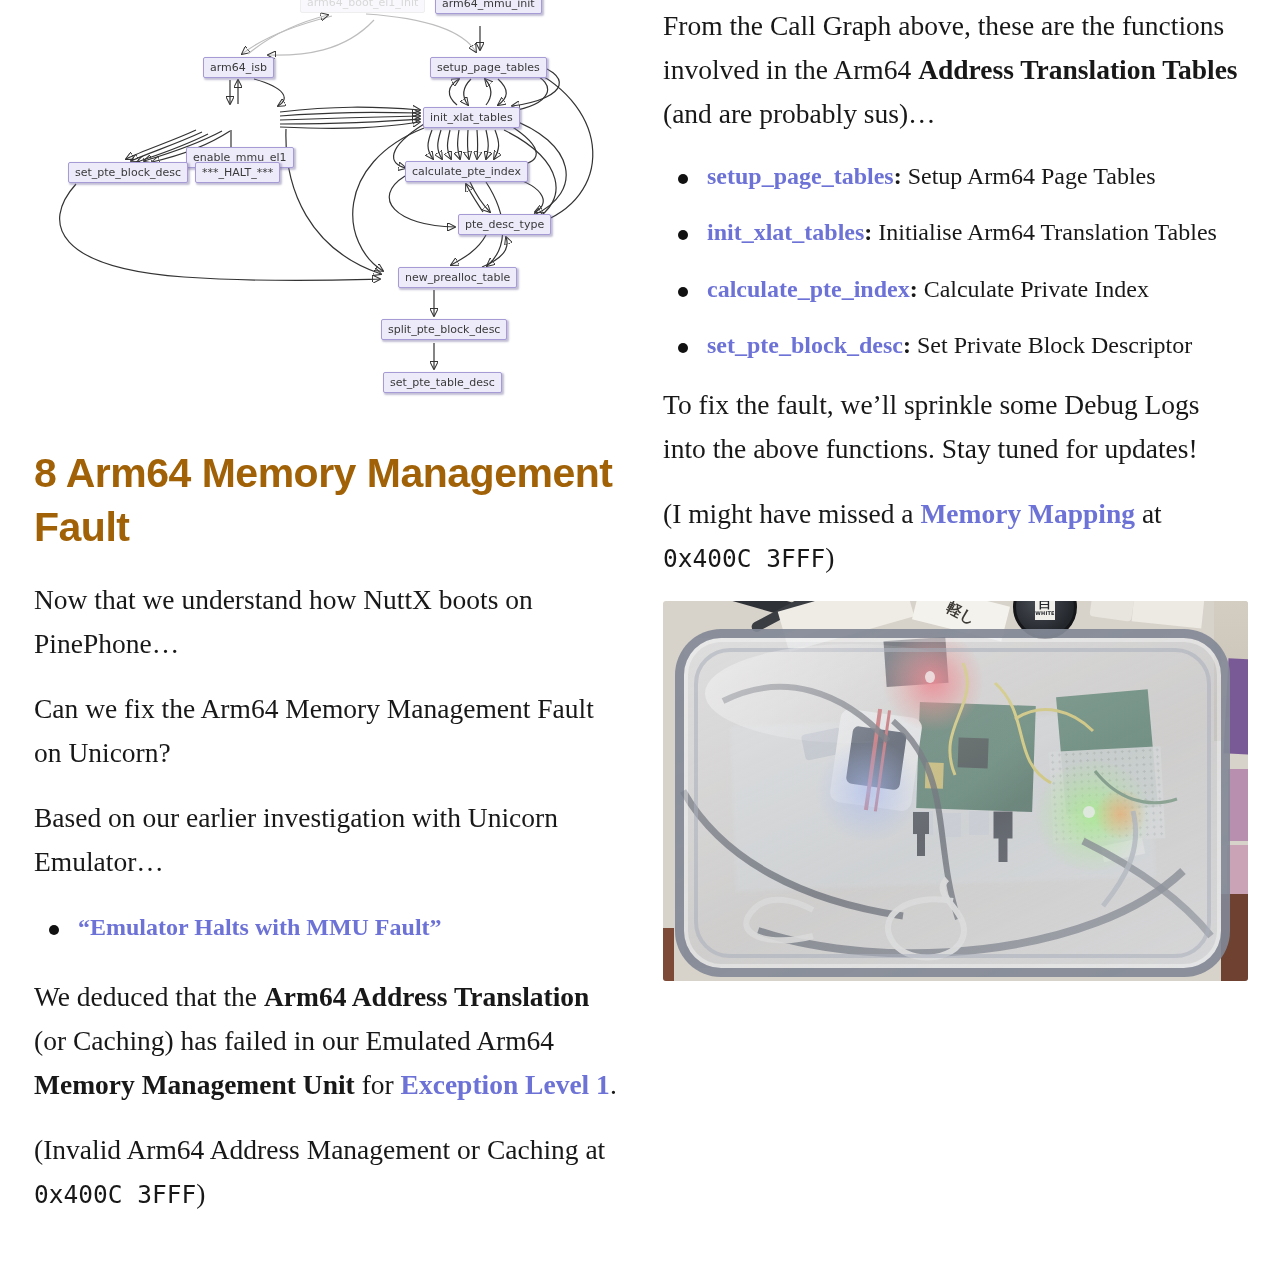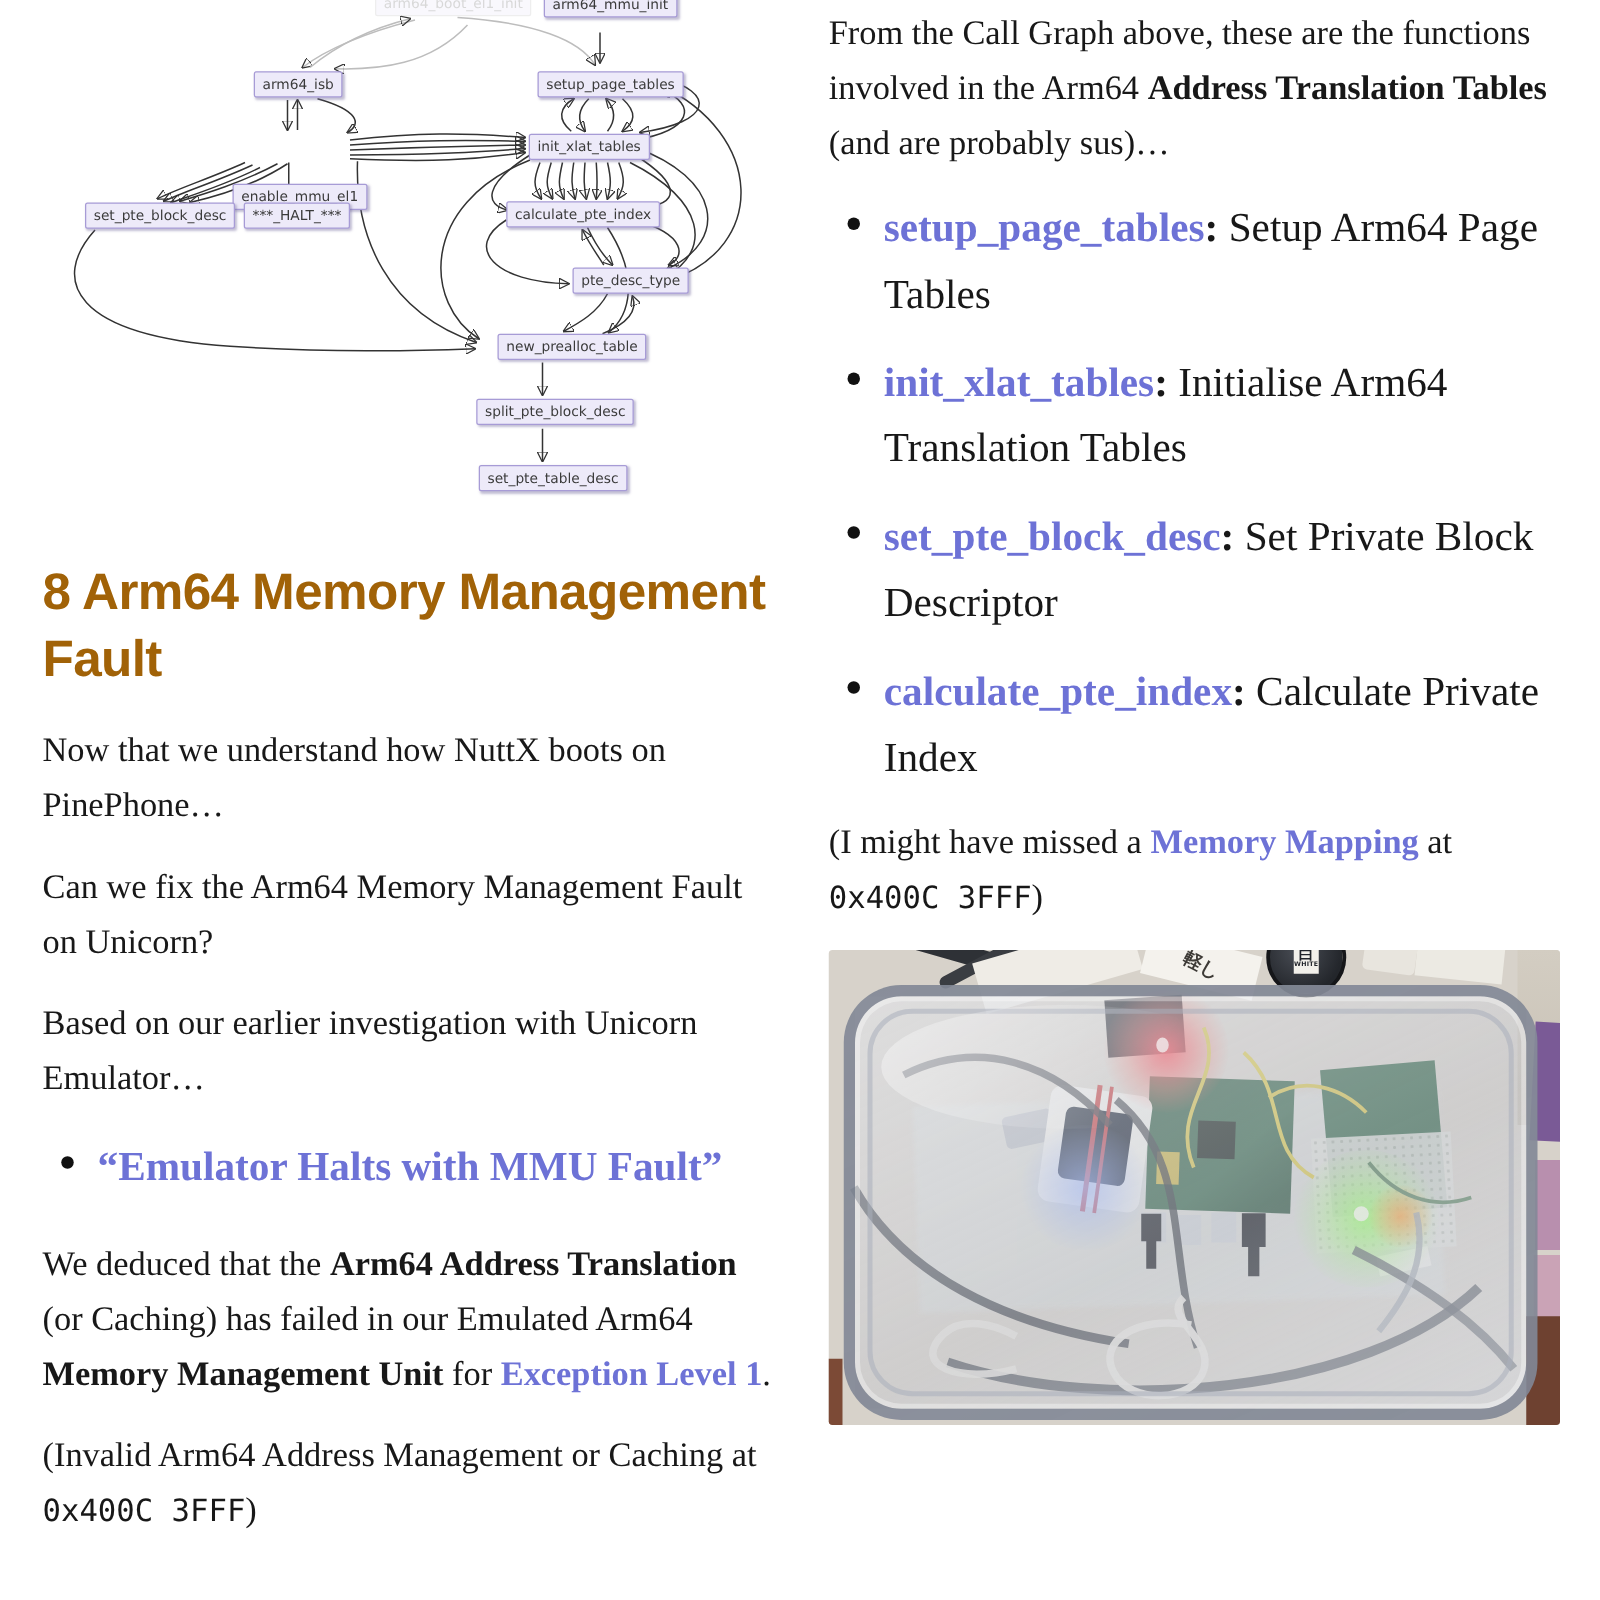--- a/index.html
+++ b/index.html
@@ -9,21 +9,21 @@
   p{font-size:27.5px;line-height:1.6;margin:0 0 21px;}
   .it{}
   b{font-weight:700;}
   a.link{color:#6d72d6;font-weight:700;text-decoration:none;cursor:pointer;}
   code{font-family:"DejaVu Sans Mono",monospace;font-size:24.5px;}
   h2{font-family:"Liberation Sans",sans-serif;font-size:41px;line-height:1.32;color:#a16207;
      margin:40px 0 24px;font-weight:700;letter-spacing:-.5px;}
   ul{list-style:none;padding:0;}
   .ul-left{margin:24px 0 28px;}
   .ul-right{margin:14px 0 18px;}
-  li{position:relative;padding-left:44px;font-size:33px;line-height:1.6;}
+  li{position:relative;padding-left:44px;font-size:24px;line-height:1.6;}
   .ul-right li{margin-bottom:18px;}
   .dot{position:absolute;left:15px;top:17px;width:10px;height:10px;border-radius:50%;background:#111;}
 
   
   .graph{position:relative;height:406px;overflow:hidden;}
   .graph svg{position:absolute;left:0;top:0;}
   .n{position:absolute;box-sizing:border-box;height:21px;padding:0 6px;background:#edeaf9;
      border:1px solid #a79bd6;border-radius:2px;box-shadow:1.5px 1.5px 2px rgba(120,110,160,.45);
      font-family:"DejaVu Sans",sans-serif;font-size:11px;color:#3a3a3a;
      display:flex;align-items:center;justify-content:center;white-space:nowrap;z-index:2;}
@@ -200,27 +200,28 @@
       <p><span>From the Call Graph above, these are the functions involved in the Arm64 </span><b>Address Translation Tables</b><span> (and are probably sus)…</span></p>
 
       <ul class="ul-right">
         <li>
           <span class="dot"></span><a class="link">setup_page_tables</a><b>:</b><span> Setup Arm64 Page Tables</span>
         </li>
         <li>
           <span class="dot"></span><a class="link">init_xlat_tables</a><b>:</b><span> Initialise Arm64 Translation Tables</span>
         </li>
         <li>
+          <span class="dot"></span><a class="link">calculate_pte_index</a><b>:</b><span> Calculate Private Index</span>
+        </li>
+        <li>
           <span class="dot"></span><a class="link">set_pte_block_desc</a><b>:</b><span> Set Private Block Descriptor</span>
         </li>
-        <li>
-          <span class="dot"></span><a class="link">calculate_pte_index</a><b>:</b><span> Calculate Private Index</span>
-        </li>
       </ul>
 
+      <p>To fix the fault, we’ll sprinkle some Debug Logs into the above functions. Stay tuned for updates!</p>
 
       <p><span>(I might have missed a </span><a class="link">Memory Mapping</a><span> at </span><code>0x400C 3FFF</code><span>)</span></p>
 
       <div class="photo">
         <div class="bk-cable"></div>
         <div class="bk-cable2"></div>
         <div class="bk-paper1"></div>
         <div class="bk-paper2">
             <span style="position:static;transform:rotate(14deg);">軽し</span>
           </div>

